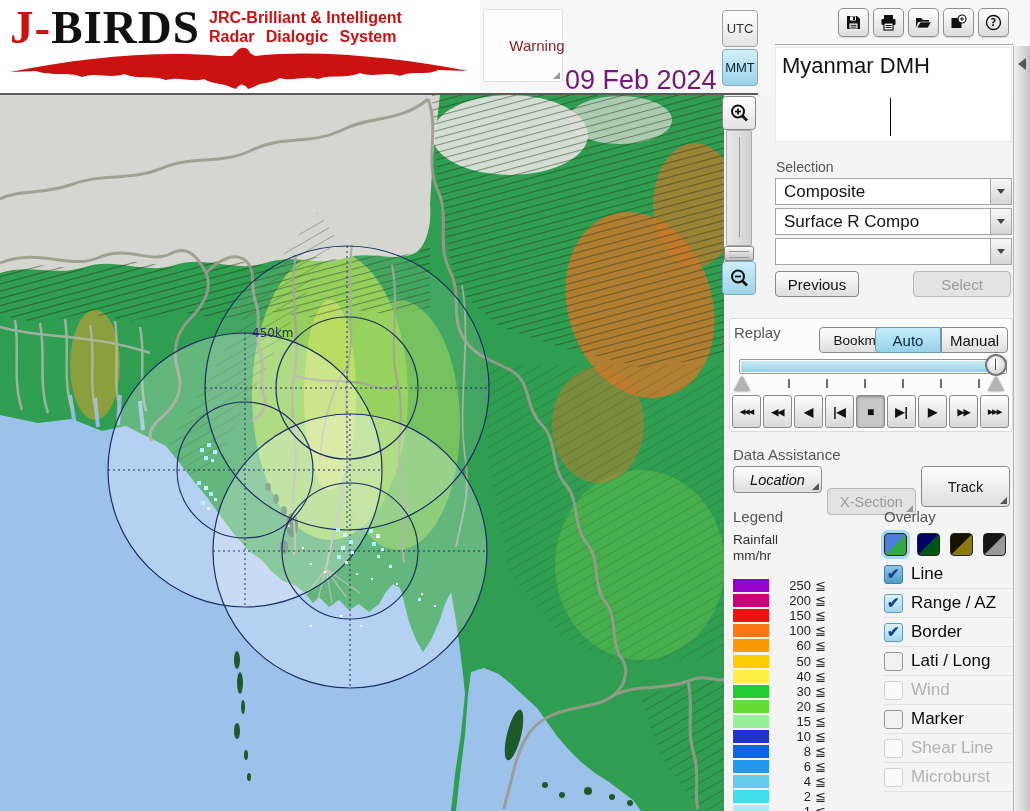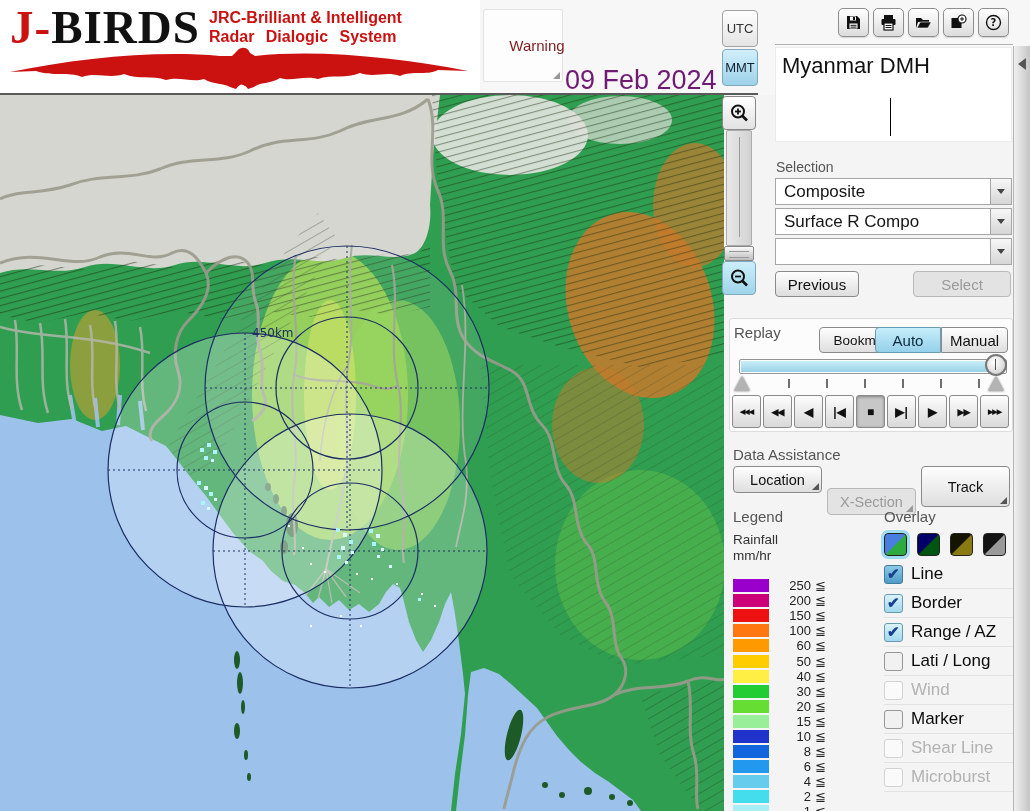--- a/index.html
+++ b/index.html
@@ -487,21 +487,21 @@
       <span>▶</span>
     </div>
   <div class="tbtn" style="left:949px">
       <span>▶▶</span>
     </div>
   <div class="tbtn tri" style="left:980px">
       <span>▶▶▶</span>
     </div>
 
   <div class="small-label" style="left:733px; top:446px; font-size:15px;">Data Assistance</div>
-  <div class="btn da-btn" style="left:733px; top:466px; width:89px; height:27px;">
+  <div class="btn da-btn" style="left:733px; top:466px; width:89px; height:27px;font-style:italic;">
     <span>Location</span>
     <span class="corner"></span>
   </div>
   <div class="btn da-btn disabled" style="left:827px; top:488px; width:89px; height:27px;">
     <span>X-Section</span>
     <span class="corner dim"></span>
   </div>
   <div class="btn da-btn" style="left:921px; top:466px; width:89px; height:41px;">
     <span>Track</span>
     <span class="corner"></span>
@@ -602,26 +602,26 @@
       <span class="msw" style="background: linear-gradient(135deg, rgb(0, 0, 102) 0%, rgb(0, 0, 102) 49%, rgb(0, 85, 17) 51%, rgb(0, 85, 17) 100%);"></span>
       <span class="msw" style="background: linear-gradient(135deg, rgb(20, 20, 0) 0%, rgb(20, 20, 0) 49%, rgb(138, 122, 20) 51%, rgb(138, 122, 20) 100%);"></span>
       <span class="msw" style="background: linear-gradient(135deg, rgb(20, 20, 20) 0%, rgb(20, 20, 20) 49%, rgb(154, 154, 154) 51%, rgb(154, 154, 154) 100%);"></span>
     </div>
     <div class="orow dark-check checked">
       <span class="cbx"></span>
       <span class="olabel">Line</span>
     </div>
     <div class="orow checked">
       <span class="cbx"></span>
+      <span class="olabel">Range / AZ</span>
+    </div>
+    <div class="orow checked">
+      <span class="cbx"></span>
       <span class="olabel">Border</span>
     </div>
-    <div class="orow checked">
-      <span class="cbx"></span>
-      <span class="olabel">Range / AZ</span>
-    </div>
     <div class="orow">
       <span class="cbx"></span>
       <span class="olabel">Lati / Long</span>
     </div>
     <div class="orow disabled">
       <span class="cbx"></span>
       <span class="olabel">Wind</span>
     </div>
     <div class="orow">
       <span class="cbx"></span>

